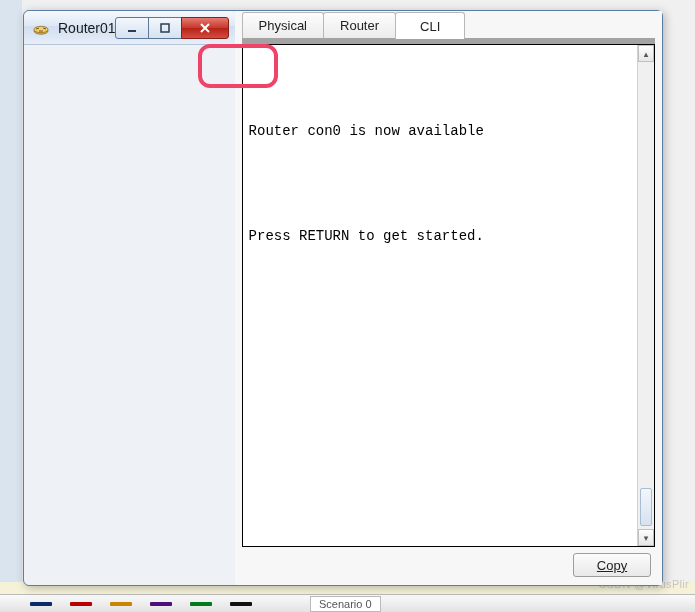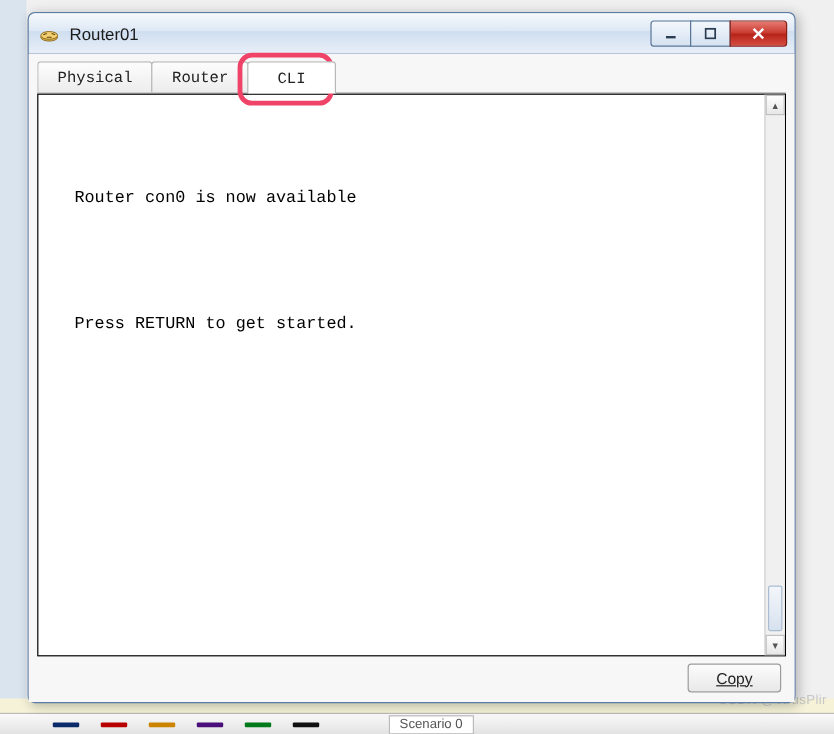--- a/index.html
+++ b/index.html
@@ -17,21 +17,21 @@
     background: linear-gradient(#d9e4ef, #d9e4ef);
   }
   .bg-stripe-bottom {
     position: absolute; left: 0; right: 0; bottom: 0; height: 30px;
     background: #f5f2d8;
   }
   .bg-toolbar {
     position: absolute; left: 0; right: 0; bottom: 0; height: 18px;
     background: linear-gradient(#fafafa,#e2e2e2);
     border-top: 1px solid #bbb;
-    display: flex; gap: 18px; padding-left: 44px; align-items: center;
+    display: flex; gap: 18px; padding-left: 30px; align-items: center;
   }
   .bg-toolbar .dash { width: 22px; height: 4px; border-radius: 1px; }
   .d1{background:#0a2a6a;} .d2{background:#b80000;} .d3{background:#cc8400;}
   .d4{background:#4a0f7a;} .d5{background:#007a1a;} .d6{background:#111;}
   .bg-toolbar .scenario {
     margin-left: 40px; font-size: 11px; color: #555;
     border:1px solid #bbb; padding:1px 8px; background:#fff;
   }
   .watermark {
     position: absolute; right: 6px; bottom: 22px;
@@ -41,21 +41,21 @@
 
   
   .window {
     position: absolute;
     top: 10px; left: 23px;
     width: 640px; height: 576px;
     background: #eef2f7;
     border: 1px solid #5a7ca5;
     border-radius: 6px;
     box-shadow: 2px 2px 10px rgba(0,0,0,.25);
-    display: flex; flex-direction: column;
+    display: flex; 
   }
   .titlebar {
     height: 34px;
     background: linear-gradient(#f6f9fd, #dde8f5 45%, #cfdef0 46%, #e7eef8);
     border-bottom: 1px solid #b6c5d8;
     border-radius: 6px 6px 0 0;
     display: flex; align-items: center;
     padding: 0 6px 0 8px;
   }
   .titlebar .app-icon {
@@ -88,22 +88,21 @@
     flex: 1; position: relative;
     background: #f7f7f7;
     padding: 5px 7px 8px 7px;
     display: flex; flex-direction: column;
   }
 
   
   .tabs {
     display: flex; align-items: flex-end;
     height: 28px;
-    border-bottom: 1px solid #a3a3a3;
-    font-family: Liberation Mono, monospace;
+    border-bottom: 6px solid #a3a3a3;
   }
   .tab {
     height: 26px;
     padding: 0 16px;
     font-size: 13px; color: #222;
     background: linear-gradient(#fdfdfd,#ececec);
     border: 1px solid #b8b8b8;
     border-bottom: none;
     margin-right: -1px;
     display: flex; align-items: center;
@@ -145,21 +144,20 @@
     display: flex;
   }
   .terminal {
     flex: 1;
     padding: 8px 6px;
     font-family: "Courier New", monospace;
     font-size: 14px;
     color: #000;
     white-space: pre-wrap;
     overflow: hidden;
-    margin-left: 24px;
   }
   .term-line { margin: 0; line-height: 1.25; min-height: 1.25em; }
   .scrollbar {
     width: 17px;
     background: #f0f0f0;
     border-left: 1px solid #d0d0d0;
     position: relative;
   }
   .scrollbar .arrow {
     position: absolute; left: 0; right: 0; height: 17px;

